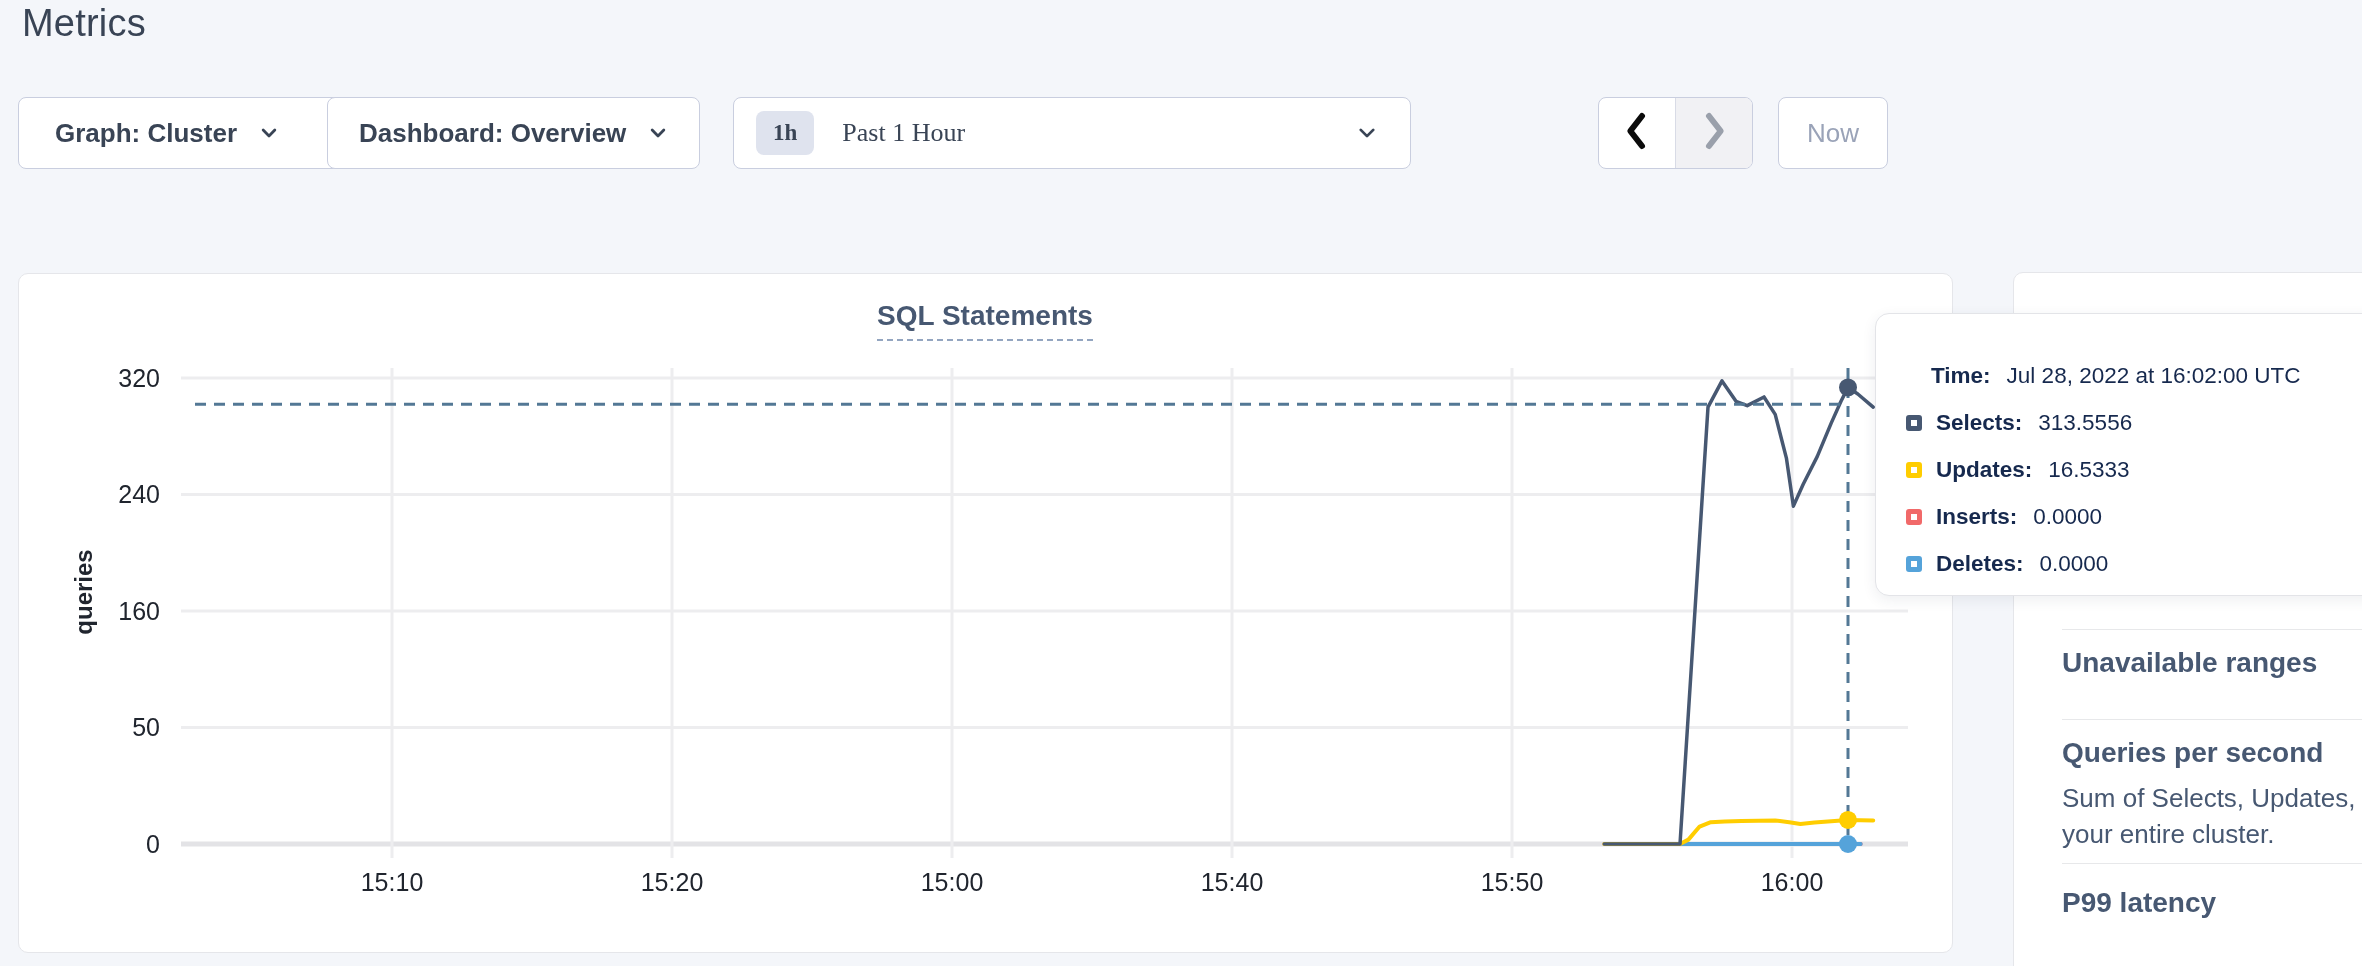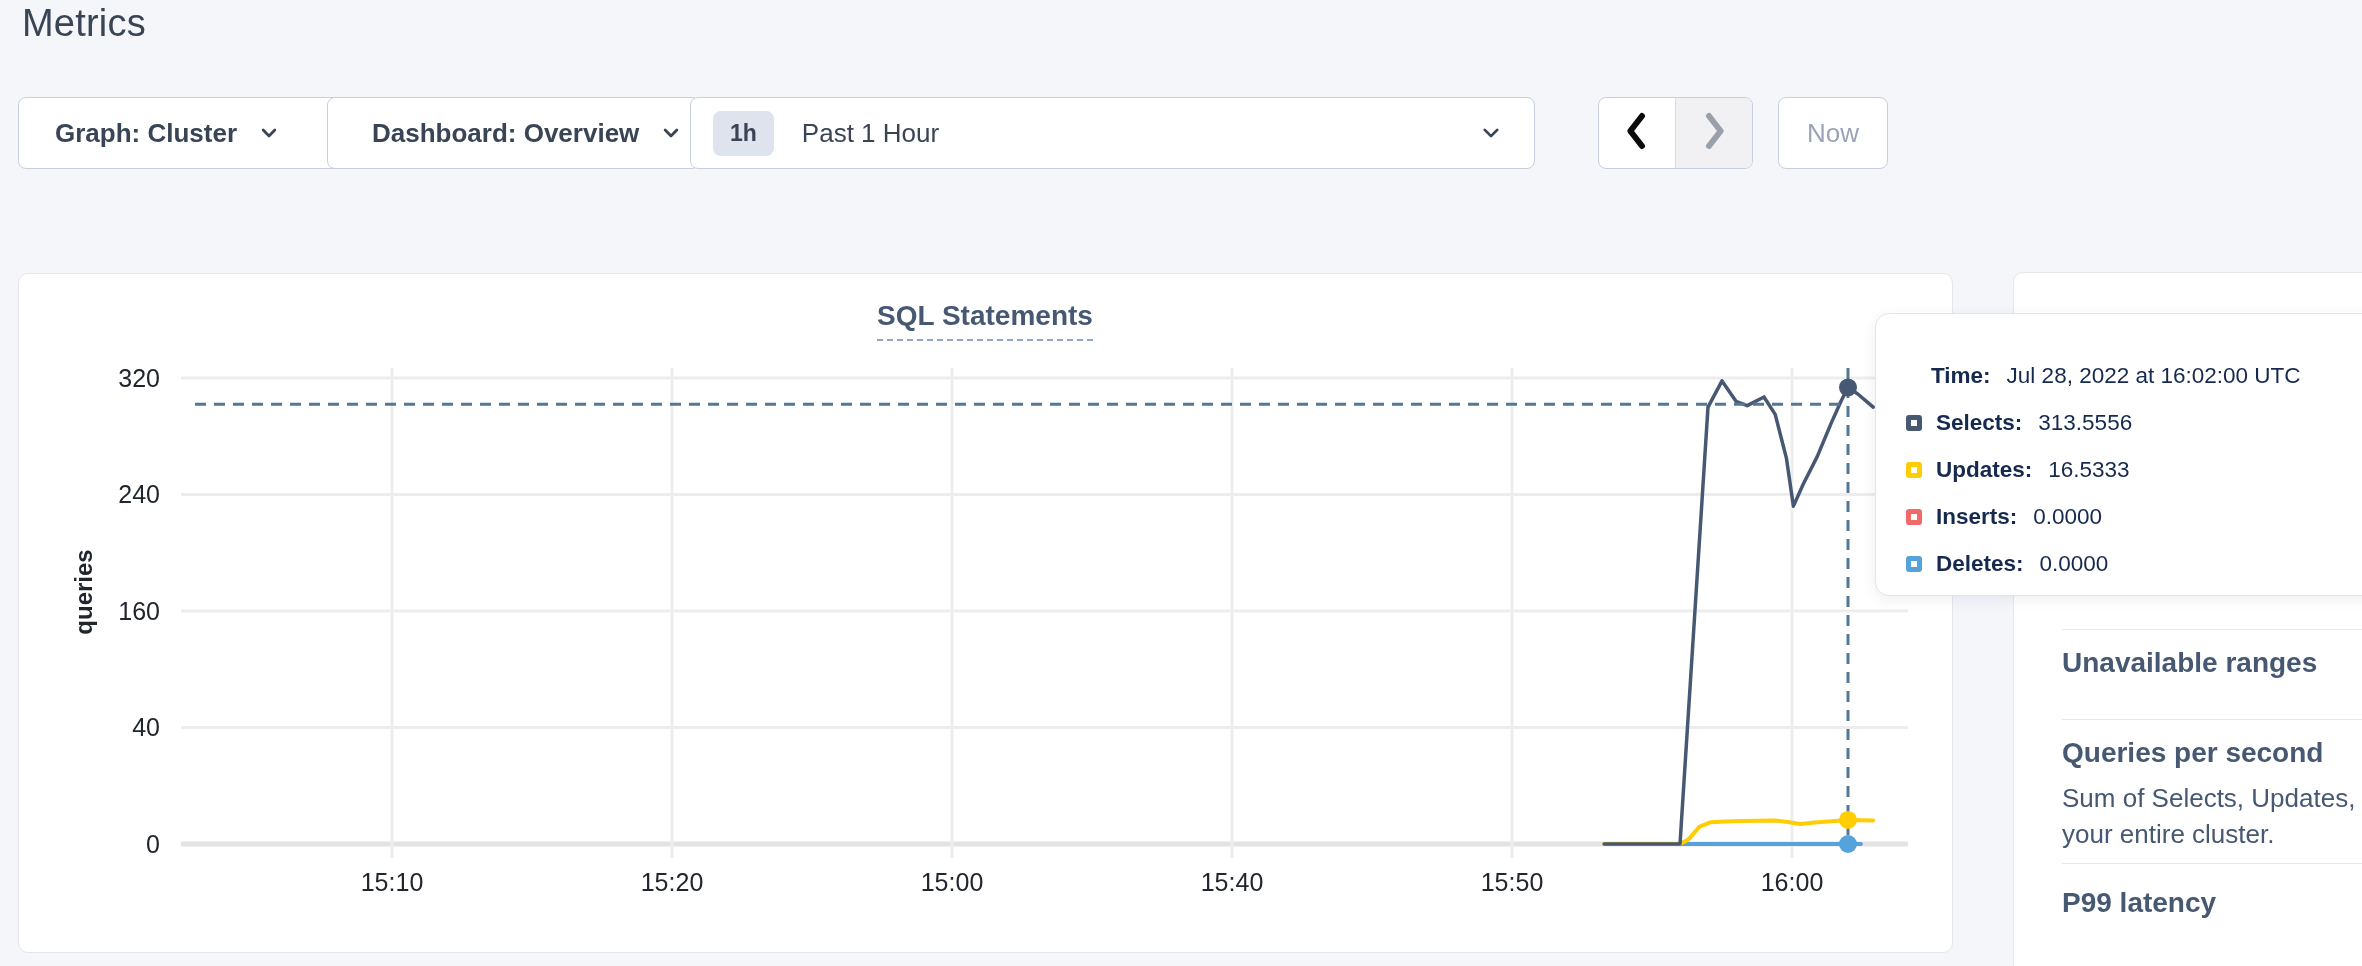--- a/index.html
+++ b/index.html
@@ -16,22 +16,22 @@
   }
   
   .ctl {
     position:absolute; top:97px; height:72px;
     background:#fff; border:1px solid #c9cedf; border-radius:8px;
     display:flex; align-items:center; cursor:pointer;
   }
   .ctl .lbl { font-size:26px; font-weight:700; color:#394455; }
   .chev { display:inline-flex; margin-left:18px; }
   .dd-graph { left:18px; width:327px; padding:0 0 0 36px; }
-  .dd-dashboard { left:327px; width:373px; padding:0 0 0 44px; }
-  .dd-time { left:690px; width:845px; padding:0 28px 0 22px; }
+  .dd-dashboard { left:327px; width:373px; padding:0 0 0 31px; }
+  .dd-time { left:733px; width:678px; padding:0 28px 0 22px;font-family:Liberation Serif, serif; }
   .badge-1h {
     background:#dfe3ee; border-radius:8px; padding:9px 17px;
     font-size:23px; font-weight:700; color:#394455;
   }
   .dd-time .time-lbl { font-size:26px; font-weight:400; margin-left:28px; color:#394455; }
   .dd-time .chev { margin-left:auto; }
   .arrow-group {
     position:absolute; left:1598px; top:97px; width:155px; height:72px;
     border:1px solid #c9cedf; border-radius:8px; background:#fff;
     display:flex; overflow:hidden;
@@ -153,21 +153,21 @@
 
 <div class="chart-title">
   <span>SQL Statements</span>
 </div>
 
 <div class="ylabel">queries</div>
 
 <div class="ytick" style="top:378px">320</div>
 <div class="ytick" style="top:494px">240</div>
 <div class="ytick" style="top:611px">160</div>
-<div class="ytick" style="top:727px">40</div>
+<div class="ytick" style="top:727px">50</div>
 <div class="ytick" style="top:844px">0</div>
 
 <div class="xtick" style="left:332px">15:10</div>
 <div class="xtick" style="left:612px">15:20</div>
 <div class="xtick" style="left:892px">15:00</div>
 <div class="xtick" style="left:1172px">15:40</div>
 <div class="xtick" style="left:1452px">15:50</div>
 <div class="xtick" style="left:1732px">16:00</div>
 
 <div class="plot-hover"></div>

